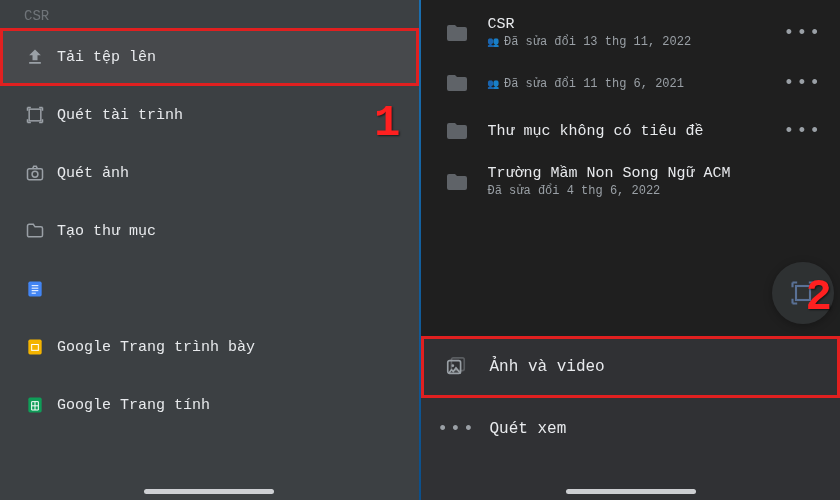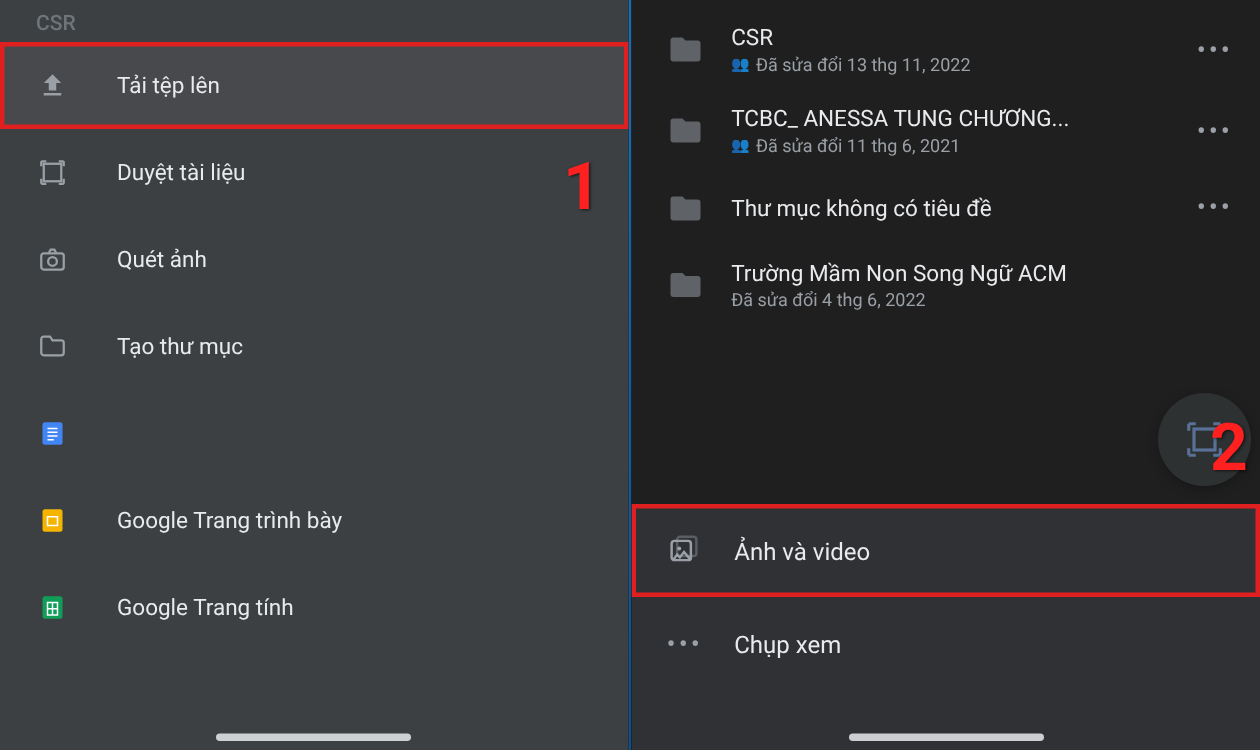--- a/index.html
+++ b/index.html
@@ -9,20 +9,21 @@
     background: #000;
     font-family: -apple-system, BlinkMacSystemFont, "Segoe UI", Roboto, sans-serif;
     color: #e3e3e3;
     overflow: hidden;
     position: relative;
   }
   .container {
     display: flex;
     width: 100%;
     height: 100%;
+    font-family: Liberation Mono, monospace;
   }
   .panel {
     position: relative;
     height: 100%;
     overflow: hidden;
   }
   .panel-left {
     width: 420px;
     background: #3c4043;
   }
@@ -41,21 +42,21 @@
     font-size: 14px;
     font-weight: 500;
     opacity: 0.55;
   }
   .action-list {
     padding-top: 0;
   }
   .action-item {
     display: flex;
     align-items: center;
-    gap: 32px;
+    gap: 11px;
     padding: 18px 24px 18px 24px;
     cursor: pointer;
     font-size: 15px;
     color: #e8eaed;
   }
   .action-item.highlighted {
     outline: 3px solid #e02020;
     outline-offset: -3px;
     background: #47494c;
   }
@@ -215,21 +216,21 @@
         <span>Tải tệp lên</span>
       </div>
 
       <div class="action-item">
         <span class="action-icon">
           <svg viewBox="0 0 24 24" fill="none" stroke="currentColor" stroke-width="1.8">
               <rect x="5" y="5" width="14" height="14"></rect>
               <path d="M3 3h4M21 3h-4M3 21h4M21 21h-4M3 3v4M3 21v-4M21 3v4M21 21v-4"></path>
             </svg>
         </span>
-        <span>Duyệt tài liệu</span>
+        <span>Quét tài trình</span>
       </div>
 
       <div class="action-item">
         <span class="action-icon">
           <svg viewBox="0 0 24 24" fill="none" stroke="currentColor" stroke-width="1.8">
               <rect x="3" y="7" width="18" height="13" rx="2"></rect>
               <circle cx="12" cy="13.5" r="3.5"></circle>
               <path d="M9 7l1.5-3h3L15 7"></path>
             </svg>
         </span>
@@ -301,21 +302,20 @@
         <span class="more-btn">•••</span>
       </div>
 
       <div class="folder-item">
         <span class="folder-icon">
           <svg viewBox="0 0 24 24" fill="currentColor">
               <path d="M10 4H4a2 2 0 0 0-2 2v12a2 2 0 0 0 2 2h16a2 2 0 0 0 2-2V8a2 2 0 0 0-2-2h-8l-2-2z"></path>
             </svg>
         </span>
         <div class="folder-text">
-          <div class="folder-name">TCBC_ ANESSA TUNG CHƯƠNG...</div>
           <div class="folder-meta">
             <span class="shared-glyph">👥</span>
             <span>Đã sửa đổi 11 thg 6, 2021</span>
           </div>
         </div>
         <span class="more-btn">•••</span>
       </div>
 
       <div class="folder-item">
         <span class="folder-icon">
@@ -361,20 +361,20 @@
               <rect x="3" y="5" width="14" height="14" rx="2" fill="none" stroke="currentColor" stroke-width="1.8"></rect>
               <circle cx="8.5" cy="10.5" r="1.5"></circle>
               <path d="M17 19l-5-6-3 4-2-2-3 4" fill="none" stroke="currentColor" stroke-width="1.8"></path>
               <rect x="7" y="2" width="14" height="14" rx="2" fill="none" stroke="currentColor" stroke-width="1.8" opacity="0.4"></rect>
             </svg>
         </span>
         <span>Ảnh và video</span>
       </div>
       <div class="sheet-item">
         <span class="sheet-icon" style="font-size:18px;letter-spacing:2px;">•••</span>
-        <span>Chụp xem</span>
+        <span>Quét xem</span>
       </div>
     </div>
 
     <div class="home-indicator"></div>
   </div>
 
 </div>
 
 </body></html>

